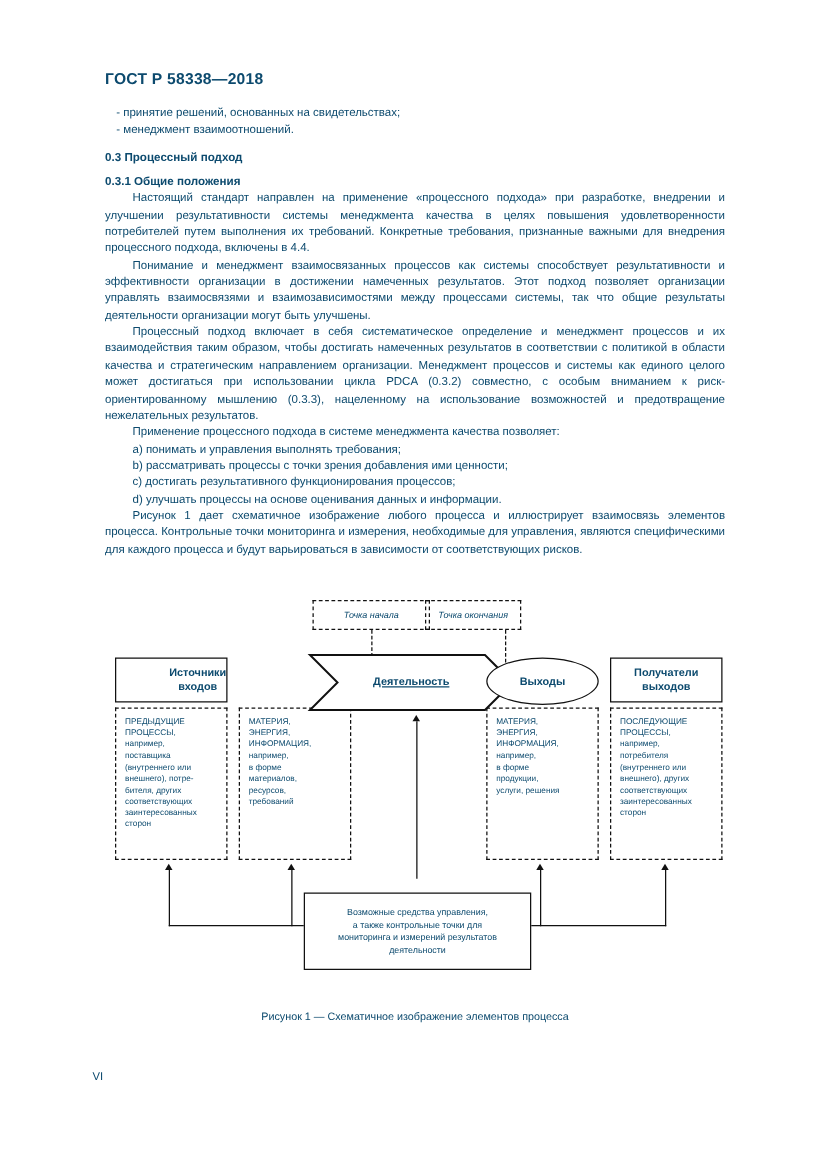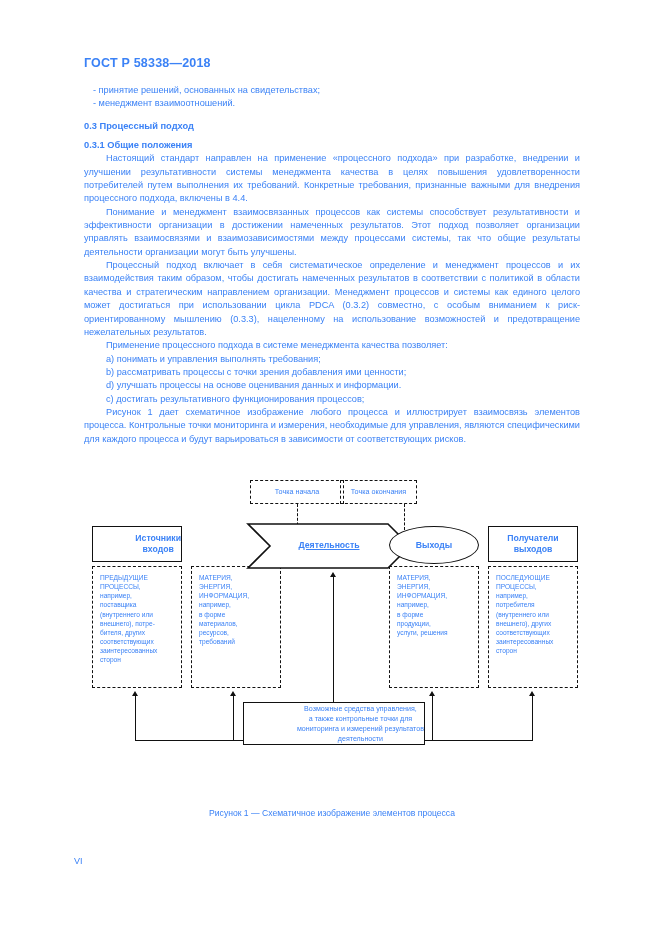--- a/index.html
+++ b/index.html
@@ -7,21 +7,21 @@
     margin: 0;
     padding: 0;
     background: #ffffff;
   }
   .page {
     position: relative;
     width: 661px;
     height: 935px;
     background: #ffffff;
     font-family: "Liberation Sans", sans-serif;
-    color: #3b82f6;
+    color: #0c4a6e;
     overflow: hidden;
     box-sizing: border-box;
   }
 
   
   .doc-header {
     position: absolute;
     top: 56px;
     left: 84px;
     font-size: 12.5px;
@@ -80,20 +80,21 @@
   }
 
   .point-label {
     font-size: 7.2px;
     text-align: left;
     line-height: 1;
     display: flex;
     align-items: center;
     justify-content: center;
     height: 100%;
+    font-style: italic;
   }
 
   .hdr-box {
     display: flex;
     align-items: center;
     justify-content: center;
     font-size: 8.7px;
     font-weight: bold;
     text-align: center;
     line-height: 11px;
@@ -186,22 +187,22 @@
     <div class="spacer-md"></div>
     <p class="heading">0.3 Процессный подход</p>
     <div class="spacer-sm"></div>
     <p class="heading">0.3.1 Общие положения</p>
     <p class="para">Настоящий стандарт направлен на применение «процессного подхода» при разработке, внедрении и улучшении результативности системы менеджмента качества в целях повышения удовлетворенности потребителей путем выполнения их требований. Конкретные требования, признанные важными для внедрения процессного подхода, включены в 4.4.</p>
     <p class="para">Понимание и менеджмент взаимосвязанных процессов как системы способствует результативности и эффективности организации в достижении намеченных результатов. Этот подход позволяет организации управлять взаимосвязями и взаимозависимостями между процессами системы, так что общие результаты деятельности организации могут быть улучшены.</p>
     <p class="para">Процессный подход включает в себя систематическое определение и менеджмент процессов и их взаимодействия таким образом, чтобы достигать намеченных результатов в соответствии с политикой в области качества и стратегическим направлением организации. Менеджмент процессов и системы как единого целого может достигаться при использовании цикла PDCA (0.3.2) совместно, с особым вниманием к риск-ориентированному мышлению (0.3.3), нацеленному на использование возможностей и предотвращение нежелательных результатов.</p>
     <p class="para">Применение процессного подхода в системе менеджмента качества позволяет:</p>
     <p class="list-item">a) понимать и управления выполнять требования;</p>
     <p class="list-item">b) рассматривать процессы с точки зрения добавления ими ценности;</p>
+    <p class="list-item">c) достигать результативного функционирования процессов;</p>
     <p class="list-item">d) улучшать процессы на основе оценивания данных и информации.</p>
-    <p class="list-item">c) достигать результативного функционирования процессов;</p>
     <p class="para">Рисунок 1 дает схематичное изображение любого процесса и иллюстрирует взаимосвязь элементов процесса. Контрольные точки мониторинга и измерения, необходимые для управления, являются специфическими для каждого процесса и будут варьироваться в зависимости от соответствующих рисков.</p>
   </div>
 
   <div class="figure">
 
     <div class="fig-box dashed" style="left:166px; top:2px; width:94px; height:24px;">
       <div class="point-label">Точка начала</div>
     </div>
     <div class="fig-box dashed" style="left:256px; top:2px; width:77px; height:24px;">
       <div class="point-label">Точка окончания</div>
@@ -271,21 +272,21 @@
       <div>ПРОЦЕССЫ,</div>
       <div>например,</div>
       <div>потребителя</div>
       <div>(внутреннего или</div>
       <div>внешнего), других</div>
       <div>соответствующих</div>
       <div>заинтересованных</div>
       <div>сторон</div>
     </div>
 
-    <div class="fig-box solid ctrl-box" style="left:159px; top:224px; width:182px; height:43px;justify-content:flex-end;">
+    <div class="fig-box solid ctrl-box" style="left:159px; top:236px; width:182px; height:62px;">
       <div>
         <div>Возможные средства управления,</div>
         <div>а также контрольные точки для</div>
         <div>мониторинга и измерений результатов</div>
         <div>деятельности</div>
       </div>
     </div>
 
     <div class="conn vline" style="left:249px; top:99px; height:126px;"></div>
     <div class="arrowhead-up" style="left:246px; top:94px;"></div>

